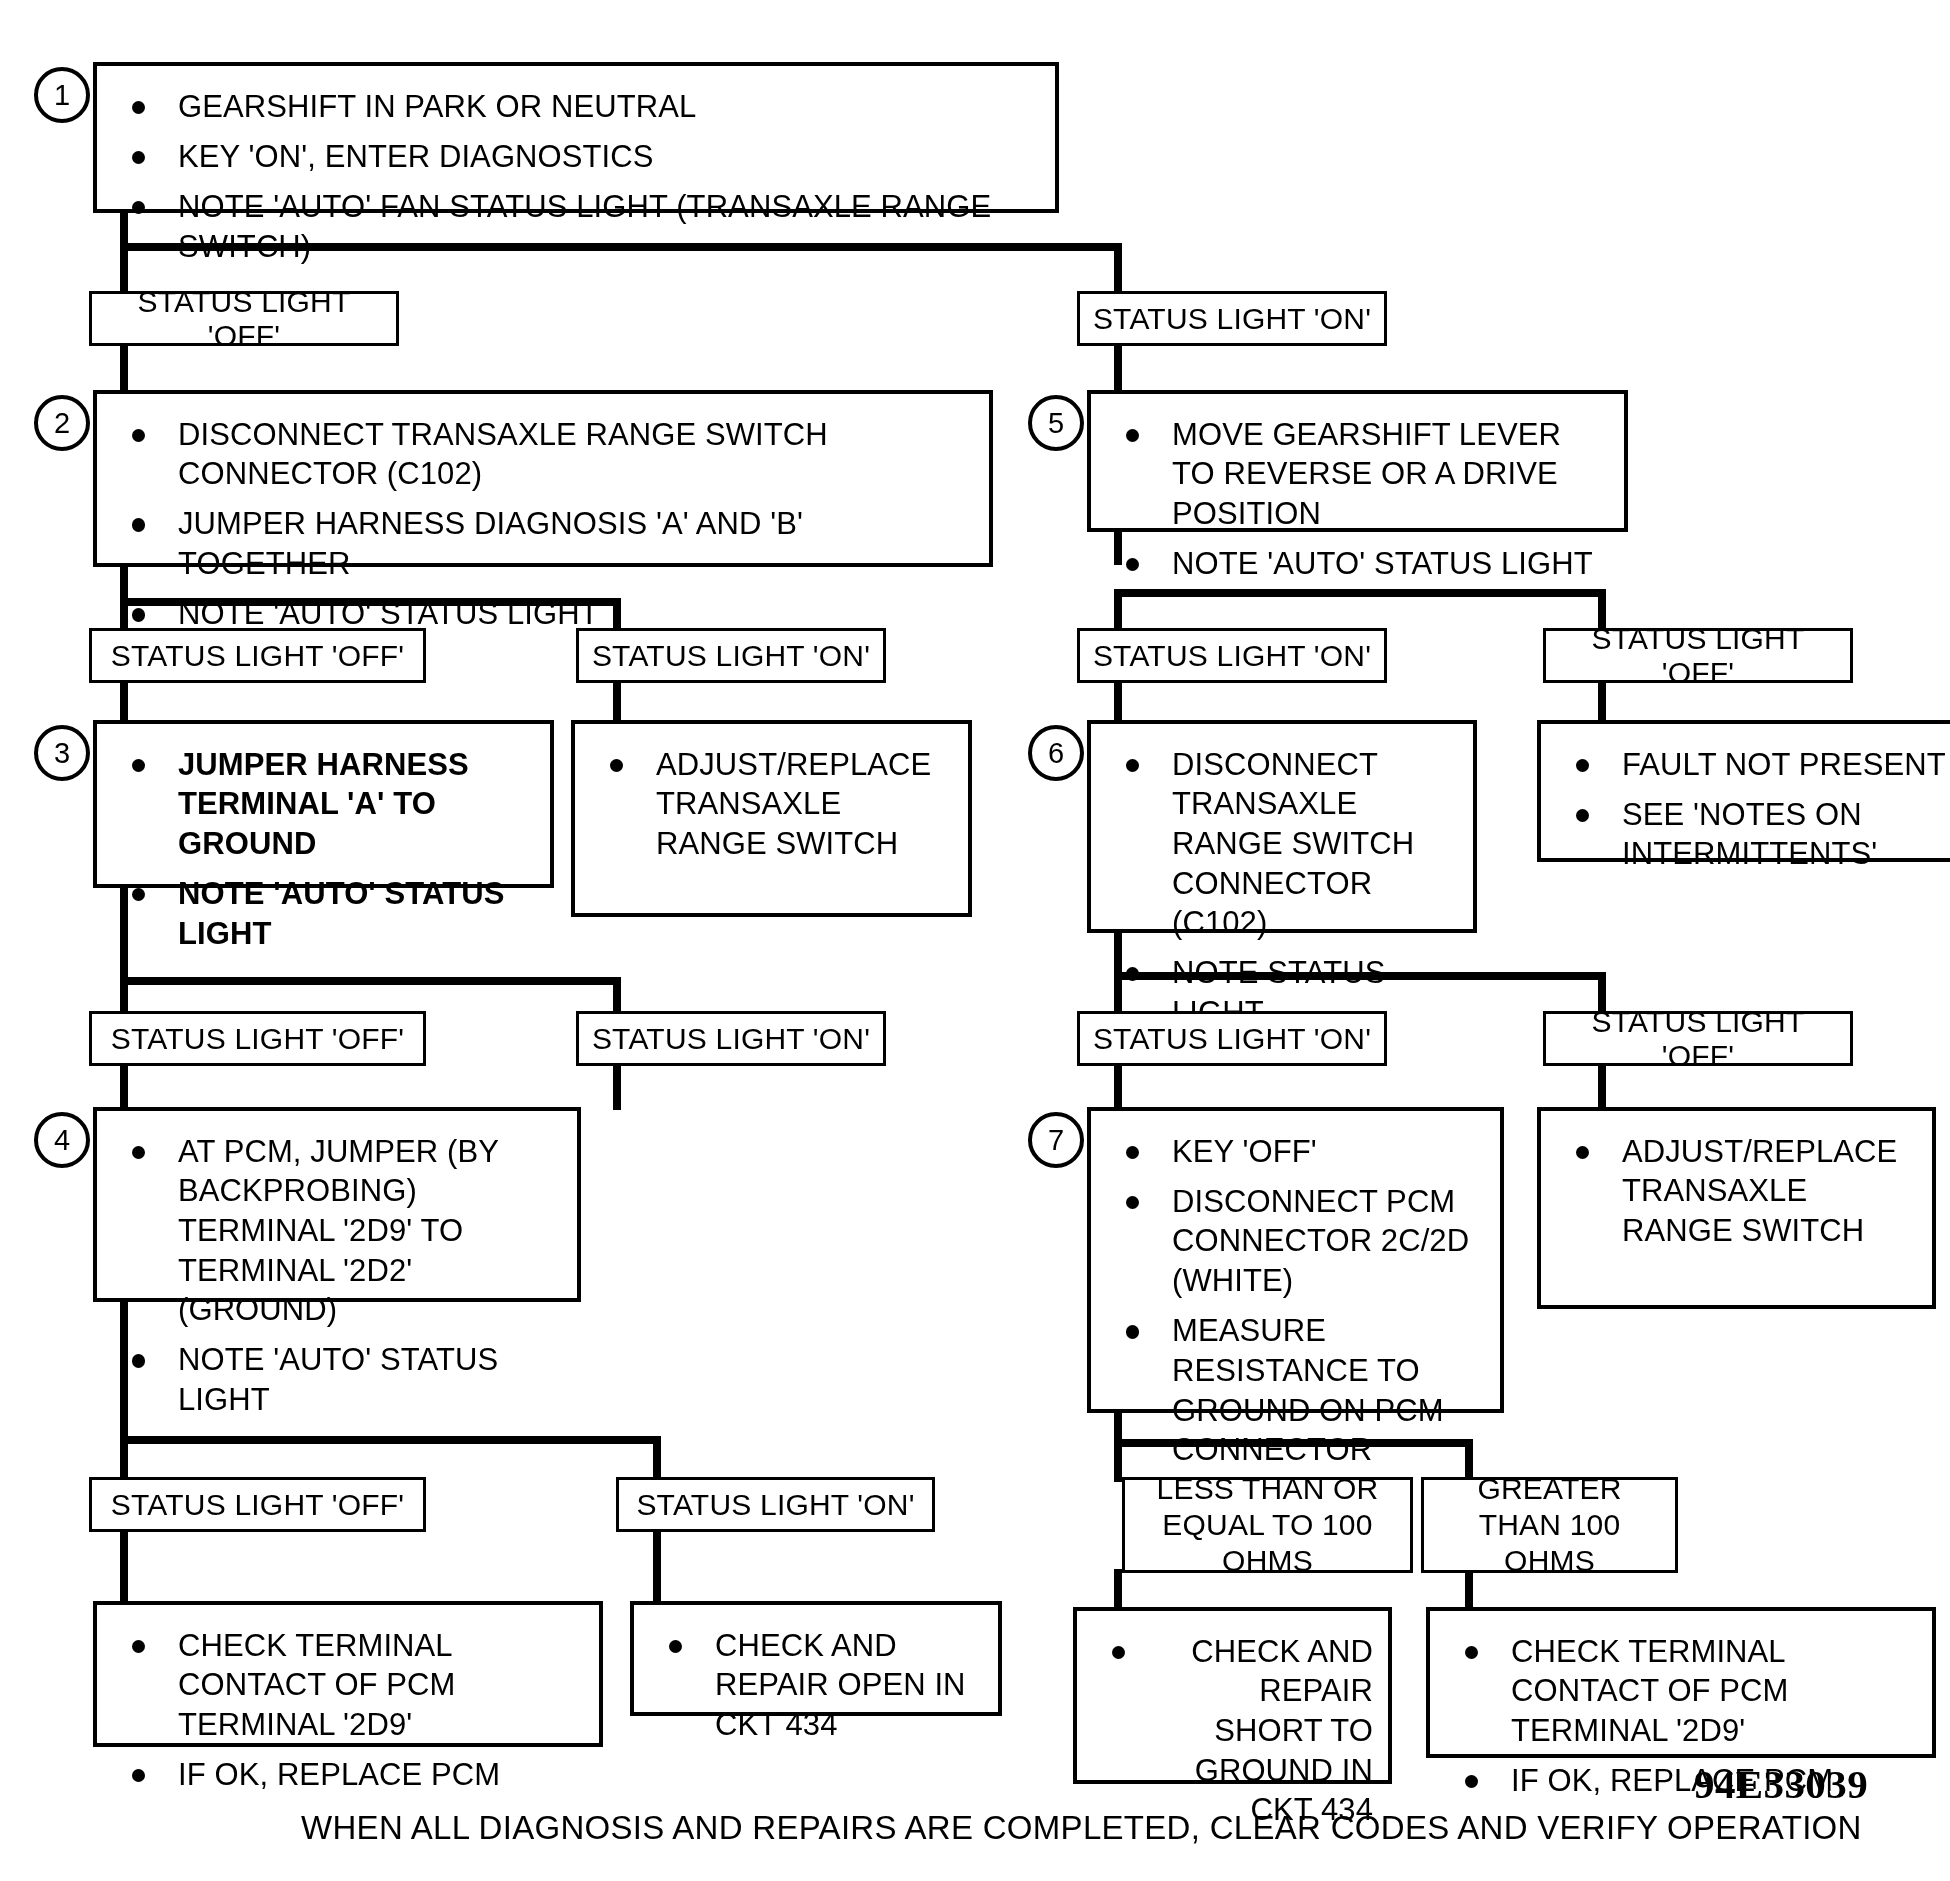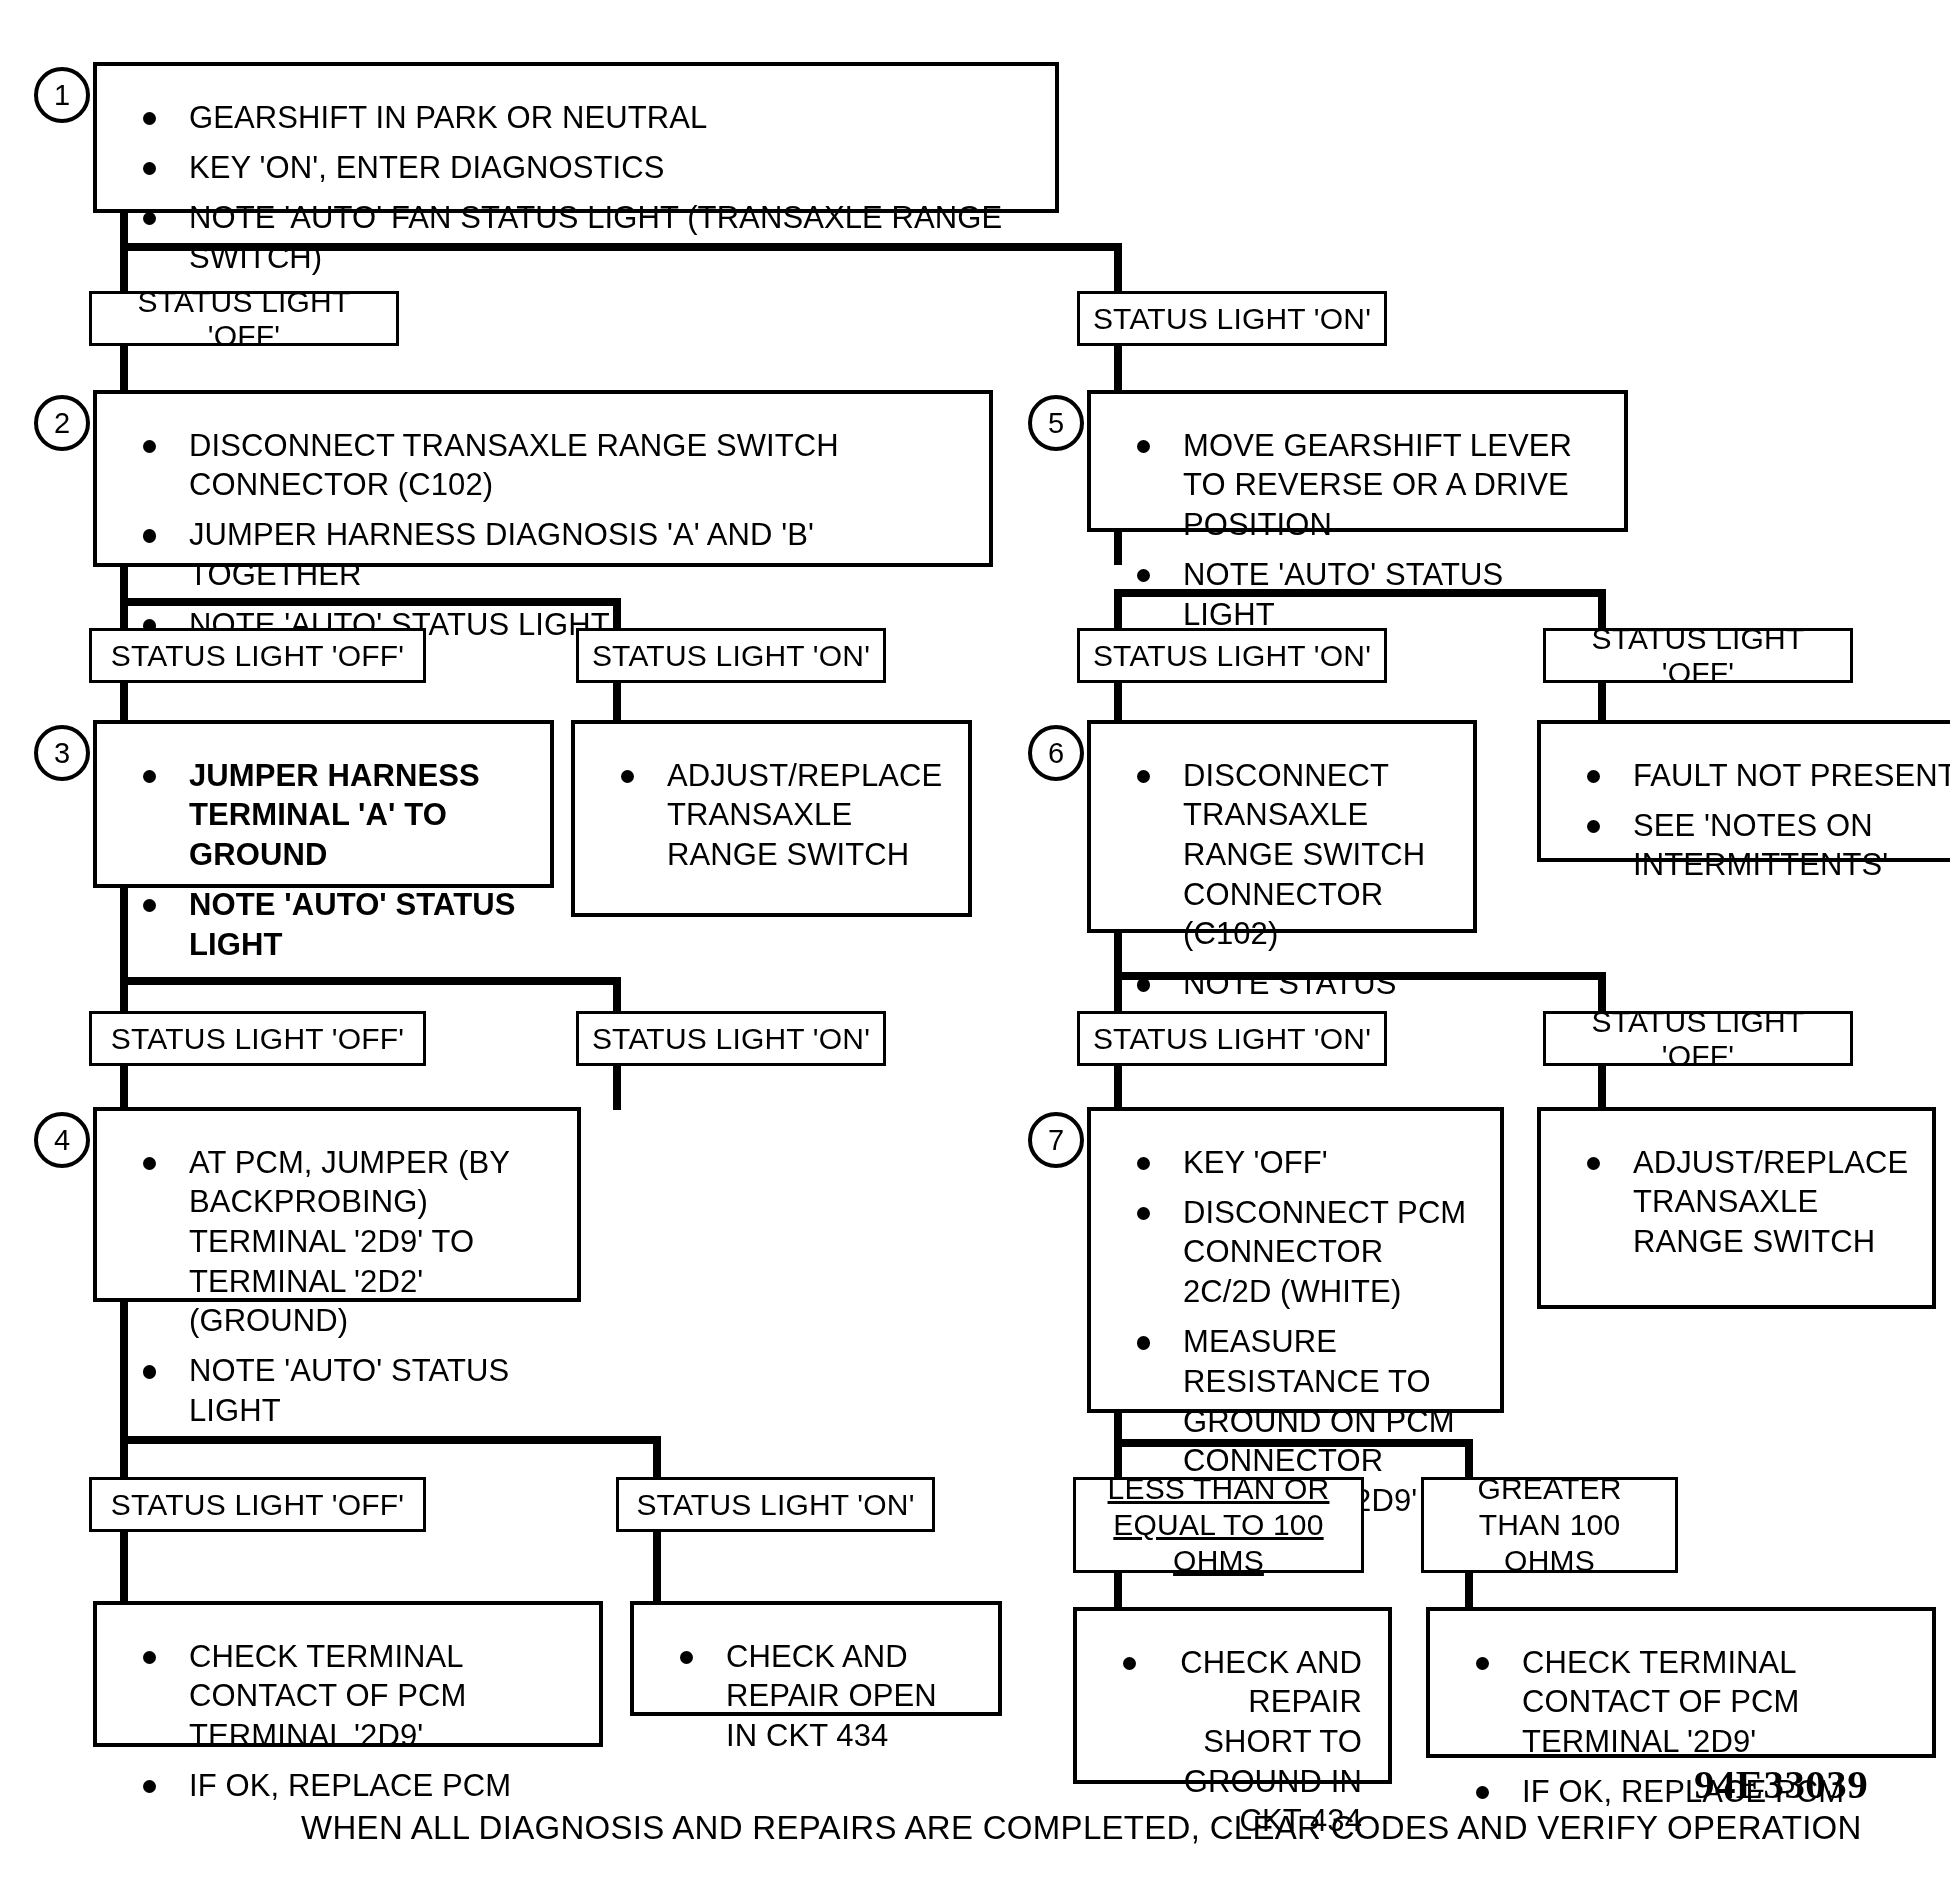--- a/index.html
+++ b/index.html
@@ -42,21 +42,21 @@
     padding: 3.5px 8.9px;
   }
   .label-box.two-line { line-height: 1.2; }
 
   
   .action-box {
     padding: 19.5px 14px 16px 14px;
   }
   ul.bullets {
     list-style: none;
-    margin: 12px;
+    margin: 1px;
     padding: 0;
   }
   ul.bullets > li {
     position: relative;
     padding-left: 66px;
     margin: 0 0 10.6px 0;
     font-size: 31px;
     line-height: 1.28;
     letter-spacing: 0.1px;
   }
@@ -258,21 +258,21 @@
   <div class="vline" style="left:653px; top:1436px; height:43px;"></div>
 
   <div class="vline" style="left:1114px; top:1411px; height:34px;"></div>
   <div class="hline" style="left:1114px; top:1439px; width:359px;"></div>
   <div class="vline" style="left:1114px; top:1439px; height:43px;"></div>
   <div class="vline" style="left:1465px; top:1439px; height:43px;"></div>
 
   <div class="box thin label-box" style="left:89px; top:1477px; width:337px; height:55px;">STATUS LIGHT 'OFF'</div>
   <div class="box thin label-box" style="left:616px; top:1477px; width:319px; height:55px;">STATUS LIGHT 'ON'</div>
 
-  <div class="box thin label-box two-line" style="left:1073px; top:1477px; width:291px; height:96px;text-decoration:underline;">LESS THAN OR EQUAL TO 100 OHMS</div>
+  <div class="box thin label-box two-line" style="left:1122px; top:1477px; width:291px; height:96px;">LESS THAN OR EQUAL TO 100 OHMS</div>
   <div class="box thin label-box two-line" style="left:1421px; top:1477px; width:257px; height:96px;">GREATER THAN 100 OHMS</div>
 
   <div class="vline" style="left:120px; top:1529px; height:76px;"></div>
   <div class="vline" style="left:653px; top:1529px; height:76px;"></div>
   <div class="vline" style="left:1114px; top:1569px; height:41px;"></div>
   <div class="vline" style="left:1465px; top:1569px; height:41px;"></div>
 
   <div class="box action-box" style="left:93px; top:1601px; width:510px; height:146px;">
     <ul class="bullets">
       <li>CHECK TERMINAL CONTACT OF PCM TERMINAL '2D9'</li>

